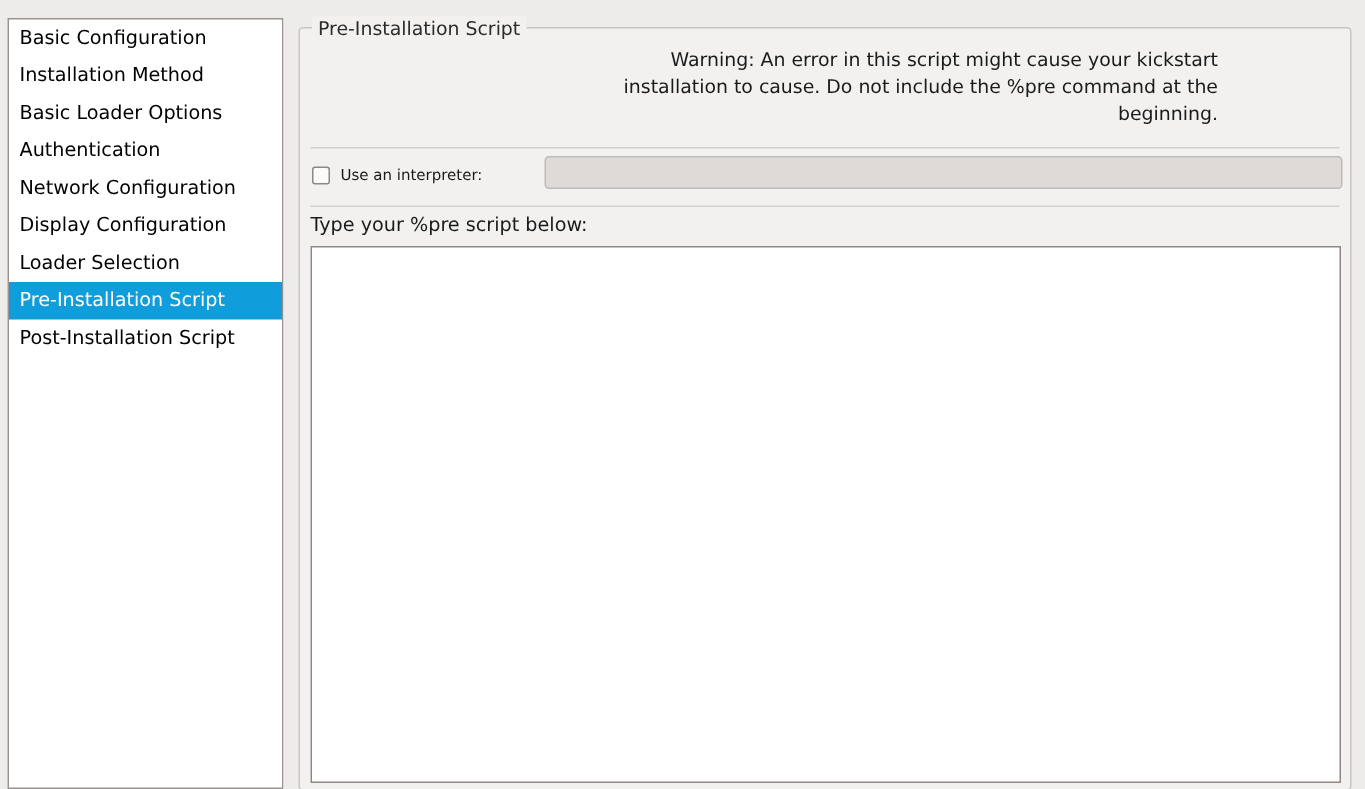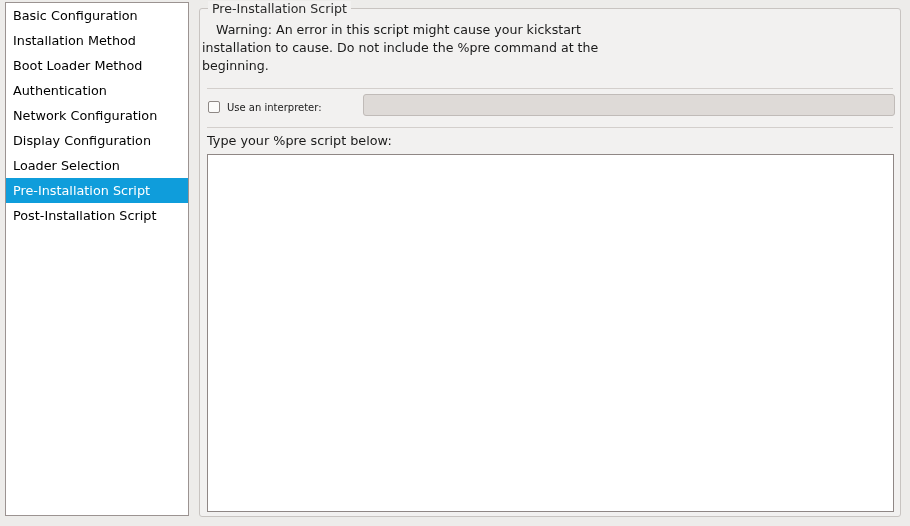--- a/index.html
+++ b/index.html
@@ -13,20 +13,21 @@
     font-family: "DejaVu Sans", "Liberation Sans", sans-serif;
     font-size: 12.6px;
     color: #1a1a1a;
     overflow: hidden;
   }
 
   .app-root {
     position: absolute;
     inset: 0;
     display: block;
+    margin-top: 10px;
   }
 
   
   .sidebar-pane {
     position: absolute;
     left: 5px;
     top: 2px;
     width: 184px;
     height: 514px;
     background: #ffffff;
@@ -103,21 +104,21 @@
     right: 0;
     bottom: 0;
   }
 
   
   .warning-block {
     position: absolute;
     left: 2px;
     top: 12px;
     width: 610px;
-    text-align: left;
+    text-align: right;
     font-size: 12.6px;
     line-height: 18px;
     color: #1a1a1a;
   }
   .warning-block .wline {
     display: block;
     white-space: nowrap;
   }
   .warning-block .wline.indent {
     text-indent: 14px;
@@ -208,21 +209,21 @@
 
   <div class="sidebar-pane">
     <ul class="sidebar-list">
       <li class="sidebar-item">
         <span>Basic Configuration</span>
       </li>
       <li class="sidebar-item">
         <span>Installation Method</span>
       </li>
       <li class="sidebar-item">
-        <span>Boot Loader Method</span>
+        <span>Basic Loader Options</span>
       </li>
       <li class="sidebar-item">
         <span>Authentication</span>
       </li>
       <li class="sidebar-item">
         <span>Network Configuration</span>
       </li>
       <li class="sidebar-item">
         <span>Display Configuration</span>
       </li>

